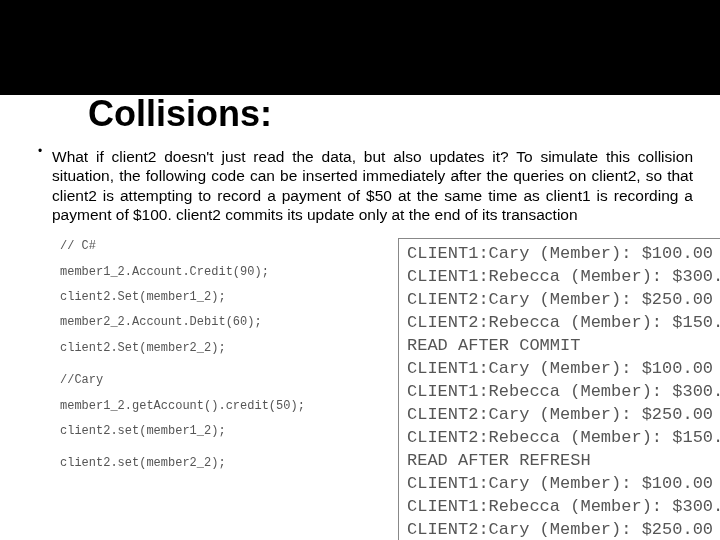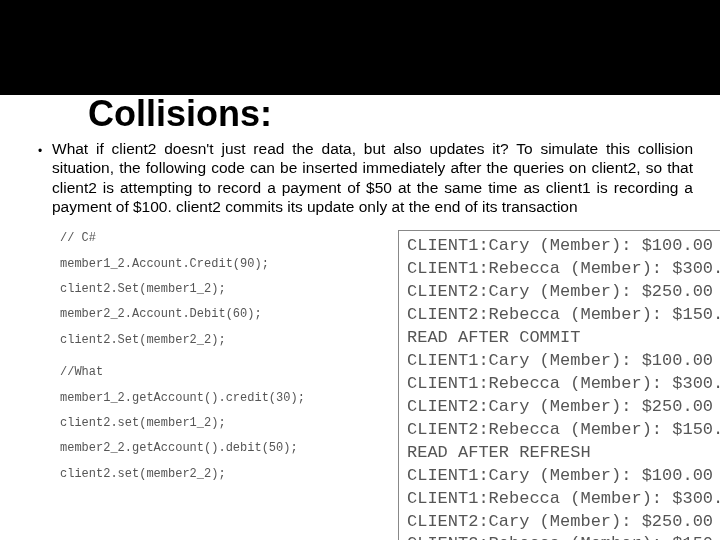--- a/index.html
+++ b/index.html
@@ -39,20 +39,21 @@
     color: #000;
     padding-top: 5px;
     text-align: center;
   }
   .bullet-text {
     font-size: 15.5px;
     line-height: 1.25;
     color: #000;
     text-align: justify;
     flex: 1;
+    margin-top: 8px;
   }
   .code-row {
     display: flex;
     gap: 18px;
     margin-top: 14px;
     padding-left: 32px;
     padding-right: 16px;
   }
   .code-left, .code-right {
     font-family: "Courier New", Courier, monospace;
@@ -95,27 +96,26 @@
       <div class="gap"></div>
       <div>member1_2.Account.Credit(90);</div>
       <div class="gap"></div>
       <div>client2.Set(member1_2);</div>
       <div class="gap"></div>
       <div>member2_2.Account.Debit(60);</div>
       <div class="gap"></div>
       <div>client2.Set(member2_2);</div>
       <div class="gap"></div>
         <div class="gap"></div>
-      <div>//What</div>
+      <div>//Cary</div>
       <div class="gap"></div>
-      <div>member1_2.getAccount().credit(30);</div>
+      <div>member1_2.getAccount().credit(50);</div>
       <div class="gap"></div>
       <div>client2.set(member1_2);</div>
       <div class="gap"></div>
-      <div>member2_2.getAccount().debit(50);</div>
       <div class="gap"></div>
       <div>client2.set(member2_2);</div>
     </div>
     <div class="code-right">CLIENT1:Cary (Member): $100.00
 CLIENT1:Rebecca (Member): $300.00
 CLIENT2:Cary (Member): $250.00
 CLIENT2:Rebecca (Member): $150.00
 READ AFTER COMMIT
 CLIENT1:Cary (Member): $100.00
 CLIENT1:Rebecca (Member): $300.00

